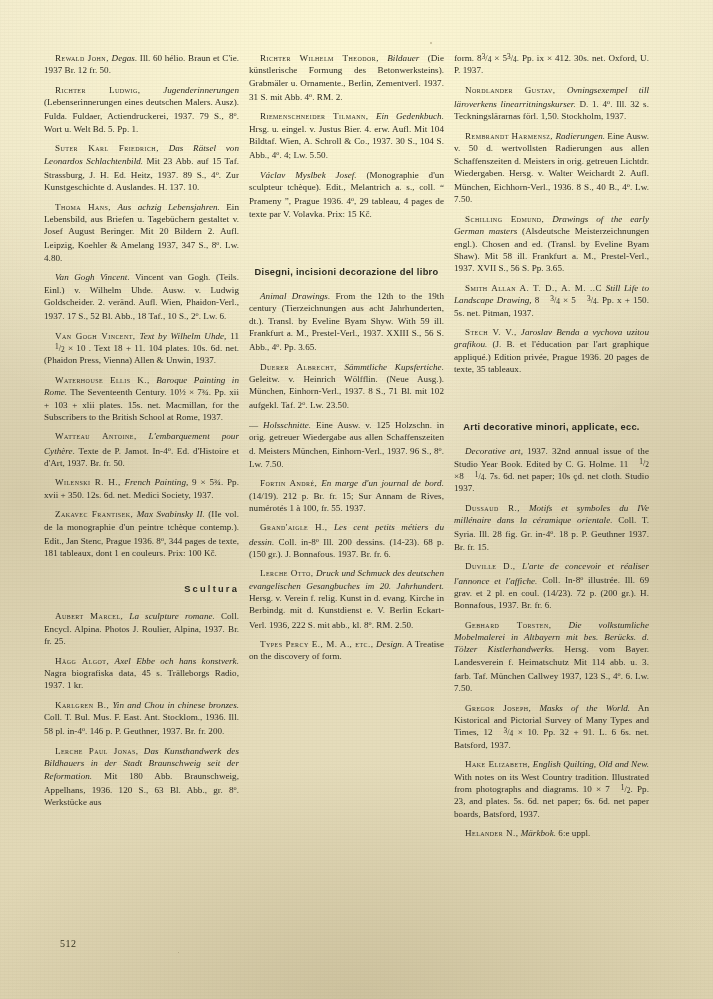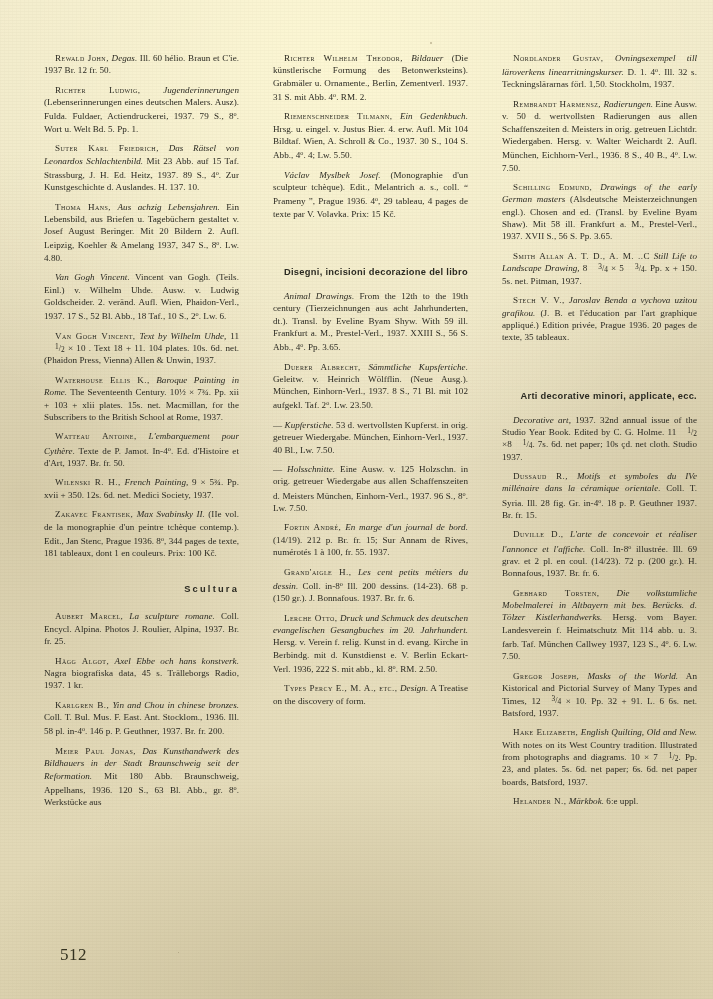--- a/index.html
+++ b/index.html
@@ -37,21 +37,21 @@
       repeating-linear-gradient(90deg, rgba(90,78,48,0.35) 0px, rgba(90,78,48,0.35) 1px, rgba(0,0,0,0) 1px, rgba(0,0,0,0) 4px);
   }
   .page {
     position: absolute;
     inset: 0;
     padding: 52px 44px 0 44px;
     box-sizing: border-box;
   }
   .columns {
     display: flex;
-    gap: 34px;
+    gap: 10px;
     height: 835px;
   }
   .column {
     width: 195px;
     flex: 0 0 195px;
   }
   .entry {
     font-size: 9.1px;
     line-height: 12.35px;
     text-align: justify;
@@ -72,26 +72,26 @@
     font-size: 9.3px;
     font-weight: bold;
     letter-spacing: 0.3px;
     margin: 16px 0 13px 0;
   }
   .section-head.centered {
     text-align: right;
     letter-spacing: 2.2px;
     margin: 25px 0 16px 0;
   }
-  .section-head.left { text-align: right; margin-top: 47px; }
+  .section-head.left { text-align: center; margin-top: 47px; }
   .folio {
     position: absolute;
     left: 60px;
-    bottom: 34px;
-    font-size: 17px;
+    bottom: 50px;
+    font-size: 10px;
     letter-spacing: 0.5px;
     color: #33311f;
   }
   .frac {
     display: inline-block;
     position: relative;
     font-size: 7.4px;
     line-height: 1;
     vertical-align: baseline;
     white-space: nowrap;
@@ -126,37 +126,37 @@
         <p class="entry"><span class="it">Van Gogh Vincent.</span><span> Vincent van Gogh. (Teils. Einl.) v. Wilhelm Uhde. Ausw. v. Ludwig Goldscheider. 2. veränd. Aufl. Wien, Phaidon-Verl., 1937. 17 S., 52 Bl. Abb., 18 Taf., 10 S., 2<sup class="o">o</sup>. Lw. 6.</span></p>
         <p class="entry"><span class="sc">Van Gogh Vincent,</span> <span class="it">Text by Wilhelm Uhde,</span> 11<span class="frac"><sup>1</sup><span class="bar">/</span><sub>2</sub></span><span> × 10  . Text 18 + 11. 104 plates. 10s. 6d. net. (Phaidon Press, Vienna) Allen &amp; Unwin, 1937.</span></p>
         <p class="entry"><span class="sc">Waterhouse Ellis K.,</span> <span class="it">Baroque Painting in Rome.</span><span> The Seventeenth Century. 10½ × 7¾. Pp. xii + 103 + xlii plates. 15s. net. Macmillan, for the Subscribers to the British School at Rome, 1937.</span></p>
         <p class="entry"><span class="sc">Watteau Antoine,</span> <span class="it">L'embarquement pour Cythère.</span><span> Texte de P. Jamot. In-4<sup class="o">o</sup>. Ed. d'Histoire et d'Art, 1937. Br. fr. 50.</span></p>
         <p class="entry"><span class="sc">Wilenski R. H.,</span> <span class="it">French Painting,</span><span> 9 × 5¾. Pp. xvii + 350. 12s. 6d. net. Medici Society, 1937.</span></p>
         <p class="entry"><span class="sc">Zakavec Frantisek,</span> <span class="it">Max Svabinsky II.</span><span> (IIe vol. de la monographie d'un peintre tchèque contemp.). Edit., Jan Stenc, Prague 1936. 8<sup class="o">o</sup>, 344 pages de texte, 181 tableaux, dont 1 en couleurs. Prix: 100 Kč.</span></p>
         <div class="section-head centered">Scultura</div>
         <p class="entry"><span class="sc">Aubert Marcel,</span> <span class="it">La sculpture romane.</span><span> Coll. Encycl. Alpina. Photos J. Roulier, Alpina, 1937. Br. fr. 25.</span></p>
         <p class="entry"><span class="sc">Hägg Algot,</span> <span class="it">Axel Ebbe och hans konstverk.</span><span> Nagra biografiska data, 45 s. Trälleborgs Radio, 1937. 1 kr.</span></p>
         <p class="entry"><span class="sc">Karlgren B.,</span> <span class="it">Yin and Chou in chinese bronzes.</span><span> Coll. T. Bul. Mus. F. East. Ant. Stocklom., 1936. Ill. 58 pl. in-4<sup class="o">o</sup>. 146 p. P. Geuthner, 1937. Br. fr. 200.</span></p>
-        <p class="entry"><span class="sc">Meier Paul Jonas,</span> <span class="it">Das Kunsthandwerk des Bildhauers in der Stadt Braunschweig seit der Reformation.</span><span> Mit 180 Abb. Braunschweig, Appelhans, 1936. 120 S., 63 Bl. Abb., gr. 8<sup class="o">o</sup>. Werkstücke aus</span></p>
+        <p class="entry"><span class="sc">Lerche Paul Jonas,</span> <span class="it">Das Kunsthandwerk des Bildhauers in der Stadt Braunschweig seit der Reformation.</span><span> Mit 180 Abb. Braunschweig, Appelhans, 1936. 120 S., 63 Bl. Abb., gr. 8<sup class="o">o</sup>. Werkstücke aus</span></p>
       </div>
     <div class="column" id="col-1">
         <p class="entry"><span class="sc">Richter Wilhelm Theodor,</span> <span class="it">Bildauer</span><span> (Die künstlerische Formung des Betonwerksteins). Grabmäler u. Ornamente., Berlin, Zementverl. 1937. 31 S. mit Abb. 4<sup class="o">o</sup>. RM. 2.</span></p>
         <p class="entry"><span class="sc">Riemenschneider Tilmann,</span> <span class="it">Ein Gedenkbuch.</span><span> Hrsg. u. eingel. v. Justus Bier. 4. erw. Aufl. Mit 104 Bildtaf. Wien, A. Schroll &amp; Co., 1937. 30 S., 104 S. Abb., 4<sup class="o">o</sup>. 4; Lw. 5.50.</span></p>
         <p class="entry"><span class="it">Václav Myslbek Josef.</span><span> (Monographie d'un sculpteur tchèque). Edit., Melantrich a. s., coll. “ Prameny ”, Prague 1936. 4<sup class="o">o</sup>, 29 tableau, 4 pages de texte par V. Volavka. Prix: 15 Kč.</span></p>
         <div class="section-head left">Disegni, incisioni decorazione del libro</div>
         <p class="entry"><span class="it">Animal Drawings.</span><span> From the 12th to the 19th century (Tierzeichnungen aus acht Jahrhunderten, dt.). Transl. by Eveline Byam Shyw. With 59 ill. Frankfurt a. M., Prestel-Verl., 1937. XXIII S., 56 S. Abb., 4<sup class="o">o</sup>. Pp. 3.65.</span></p>
         <p class="entry"><span class="sc">Duerer Albrecht,</span> <span class="it">Sämmtliche Kupsfertiche.</span><span> Geleitw. v. Heinrich Wölfflin. (Neue Ausg.). München, Einhorn-Verl., 1937. 8 S., 71 Bl. mit 102 aufgekl. Taf. 2<sup class="o">o</sup>. Lw. 23.50.</span></p>
-        <p class="entry dash"><span>— </span><span class="it">Kupferstiche.</span><span> 53 d. wertvollsten Kupferst. in orig. getreuer Wiedergabe. München, Einhorn-Verl., 1937. 40 Bl., Lw. 7.50.</span></p>
         <p class="entry dash"><span>— </span><span class="it">Holsschnitte.</span><span> Eine Ausw. v. 125 Holzschn. in orig. getreuer Wiedergabe aus allen Schaffenszeiten d. Meisters München, Einhorn-Verl., 1937. 96 S., 8<sup class="o">o</sup>. Lw. 7.50.</span></p>
         <p class="entry"><span class="sc">Fortin André,</span> <span class="it">En marge d'un journal de bord.</span><span> (14/19). 212 p. Br. fr. 15; Sur Annam de Rives, numérotés 1 à 100, fr. 55. 1937.</span></p>
         <p class="entry"><span class="sc">Grand'aigle H.,</span> <span class="it">Les cent petits métiers du dessin.</span><span> Coll. in-8<sup class="o">o</sup> Ill. 200 dessins. (14-23). 68 p. (150 gr.). J. Bonnafous. 1937. Br. fr. 6.</span></p>
         <p class="entry"><span class="sc">Lerche Otto,</span> <span class="it">Druck und Schmuck des deutschen evangelischen Gesangbuches im 20. Jahrhundert.</span><span> Hersg. v. Verein f. relig. Kunst in d. evang. Kirche in Berbindg. mit d. Kunstdienst e. V. Berlin Eckart-Verl. 1936, 222 S. mit abb., kl. 8<sup class="o">o</sup>. RM. 2.50.</span></p>
         <p class="entry"><span class="sc">Types Percy E., M. A., etc.,</span> <span class="it">Design.</span><span> A Treatise on the discovery of form.</span></p>
       </div>
     <div class="column" id="col-2">
+        <p class="entry noindent"><span>form. </span>8<span class="frac"><sup>3</sup><span class="bar">/</span><sub>4</sub></span> × 5<span class="frac"><sup>3</sup><span class="bar">/</span><sub>4</sub></span><span>. Pp. ix × 412. 30s. net. Oxford, U. P. 1937.</span></p>
         <p class="entry"><span class="sc">Nordlander Gustav,</span> <span class="it">Ovningsexempel till läroverkens linearritningskurser.</span><span> D. 1. 4<sup class="o">o</sup>. Ill. 32 s. Teckningslärarnas förl. 1,50. Stockholm, 1937.</span></p>
         <p class="entry"><span class="sc">Rembrandt Harmensz,</span> <span class="it">Radierungen.</span><span> Eine Ausw. v. 50 d. wertvollsten Radierungen aus allen Schaffenszeiten d. Meisters in orig. getreuen Lichtdr. Wiedergaben. Hersg. v. Walter Weichardt 2. Aufl. München, Eichhorn-Verl., 1936. 8 S., 40 B., 4<sup class="o">o</sup>. Lw. 7.50.</span></p>
         <p class="entry"><span class="sc">Schilling Edmund,</span> <span class="it">Drawings of the early German masters</span><span> (Alsdeutsche Meisterzeichnungen engl.). Chosen and ed. (Transl. by Eveline Byam Shaw). Mit 58 ill. Frankfurt a. M., Prestel-Verl., 1937. XVII S., 56 S. Pp. 3.65.</span></p>
         <p class="entry"><span class="sc">Smith Allan A. T. D., A. M. ..C</span> <span class="it">Still Life to Landscape Drawing,</span> 8<span class="frac"><sup>3</sup><span class="bar">/</span><sub>4</sub></span> × 5<span class="frac"><sup>3</sup><span class="bar">/</span><sub>4</sub></span><span>. Pp. x + 150. 5s. net. Pitman, 1937.</span></p>
         <p class="entry"><span class="sc">Stech V. V.,</span> <span class="it">Jaroslav Benda a vychova uzitou grafikou.</span><span> (J. B. et l'éducation par l'art graphique appliqué.) Edition privée, Prague 1936. 20 pages de texte, 35 tableaux.</span></p>
         <div class="section-head left">Arti decorative minori, applicate, ecc.</div>
         <p class="entry"><span class="it">Decorative art,</span><span> 1937. 32nd annual issue of the Studio Year Book. Edited by C. G. Holme. </span>11<span class="frac"><sup>1</sup><span class="bar">/</span><sub>2</sub></span>×8<span class="frac"><sup>1</sup><span class="bar">/</span><sub>4</sub></span><span>. 7s. 6d. net paper; 10s çd. net cloth. Studio 1937.</span></p>
         <p class="entry"><span class="sc">Dussaud R.,</span> <span class="it">Motifs et symboles du IVe millénaire dans la céramique orientale.</span><span> Coll. T. Syria. Ill. 28 fig. Gr. in-4<sup class="o">o</sup>. 18 p. P. Geuthner 1937. Br. fr. 15.</span></p>
         <p class="entry"><span class="sc">Duville D.,</span> <span class="it">L'arte de concevoir et réaliser l'annonce et l'affiche.</span><span> Coll. In-8<sup class="o">o</sup> illustrée. Ill. 69 grav. et 2 pl. en coul. (14/23). 72 p. (200 gr.). H. Bonnafous, 1937. Br. fr. 6.</span></p>
         <p class="entry"><span class="sc">Gebhard Torsten,</span> <span class="it">Die volkstumliche Mobelmalerei in Altbayern mit bes. Berücks. d. Tölzer Kistlerhandwerks.</span><span> Hersg. vom Bayer. Landesverein f. Heimatschutz Mit 114 abb. u. 3. farb. Taf. München Callwey 1937, 123 S., 4<sup class="o">o</sup>. 6. Lw. 7.50.</span></p>

